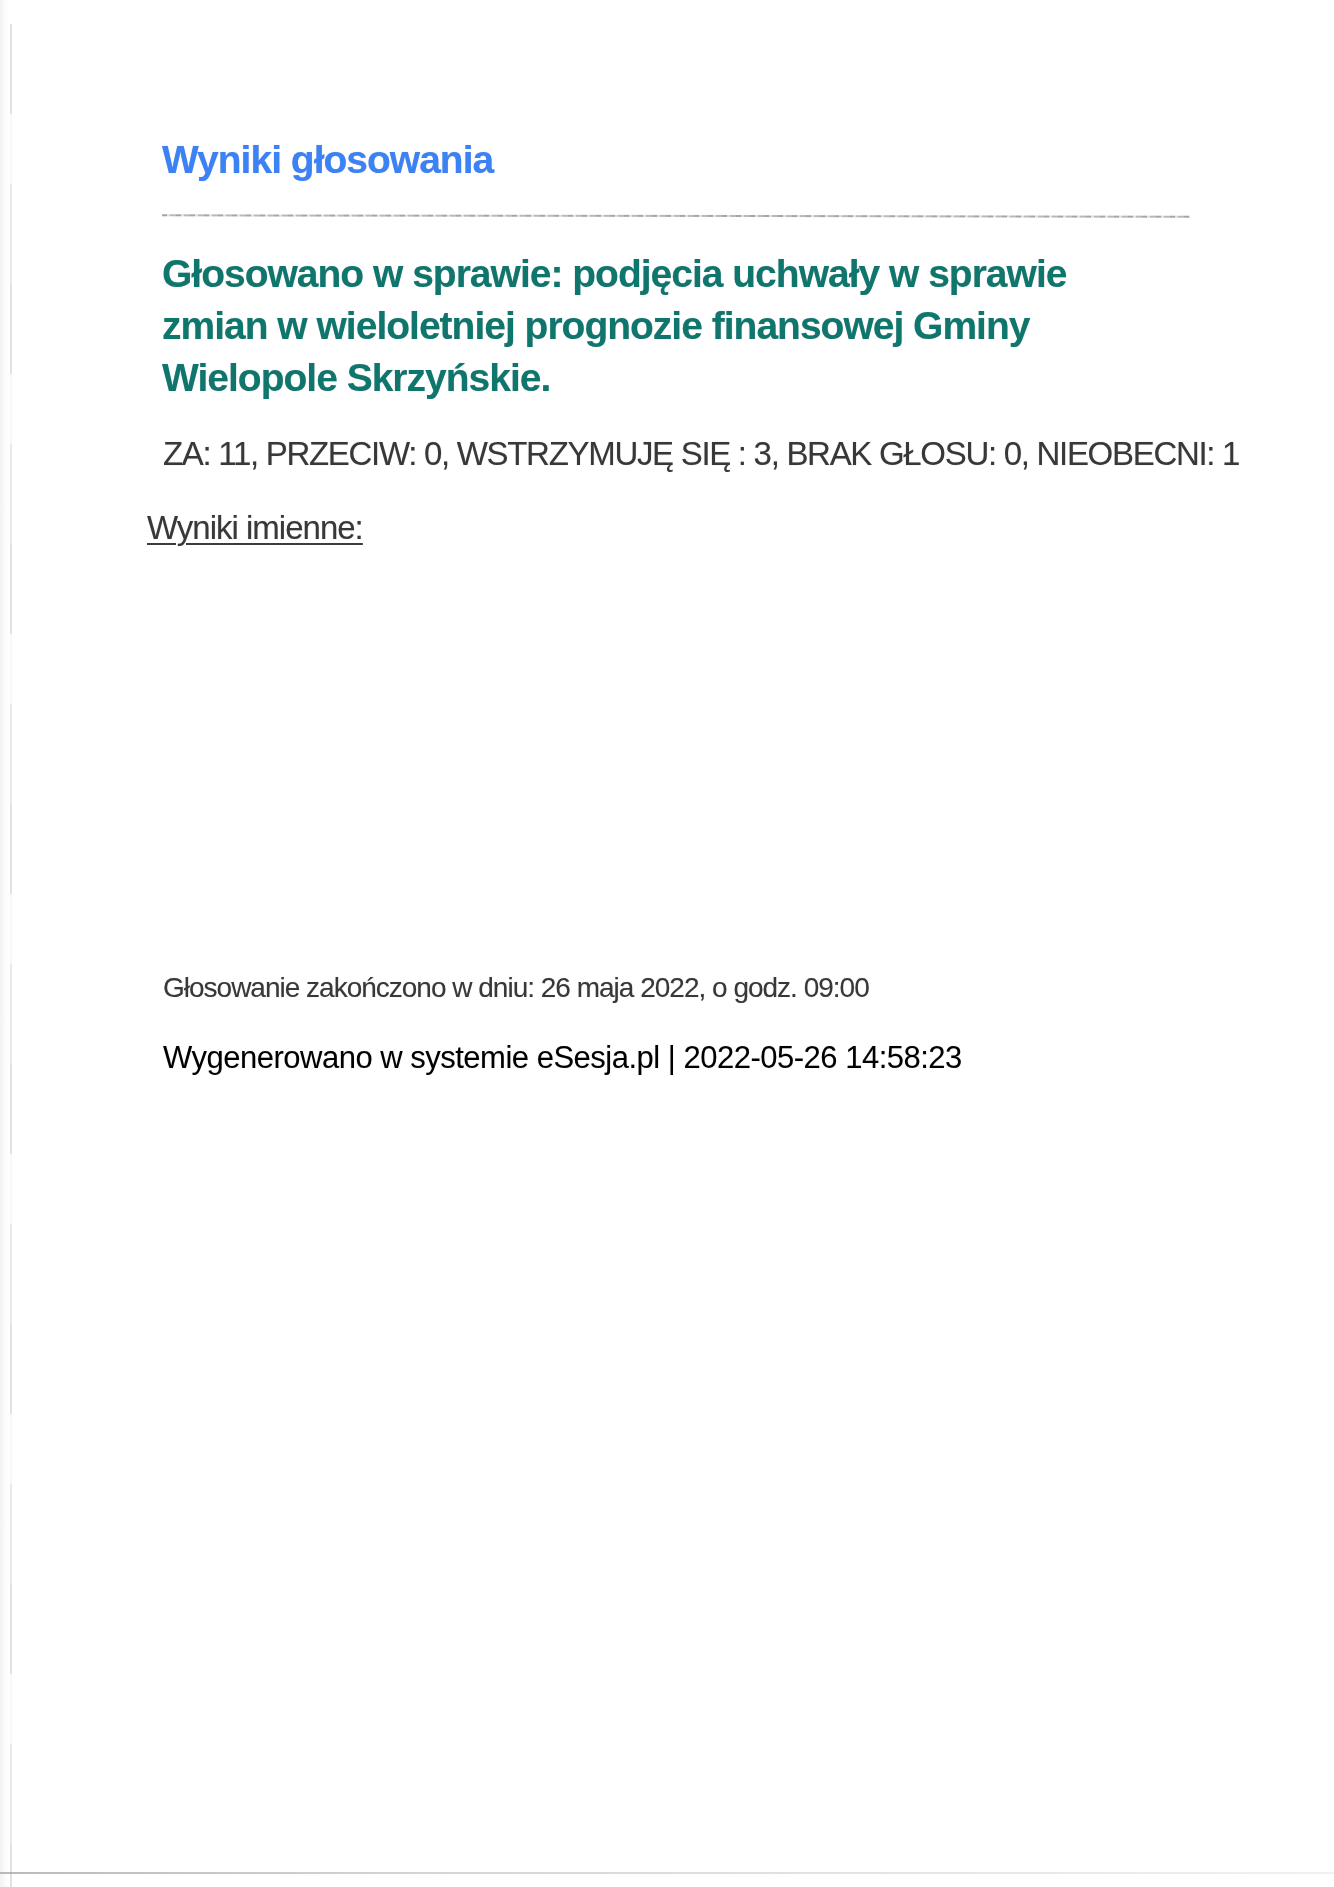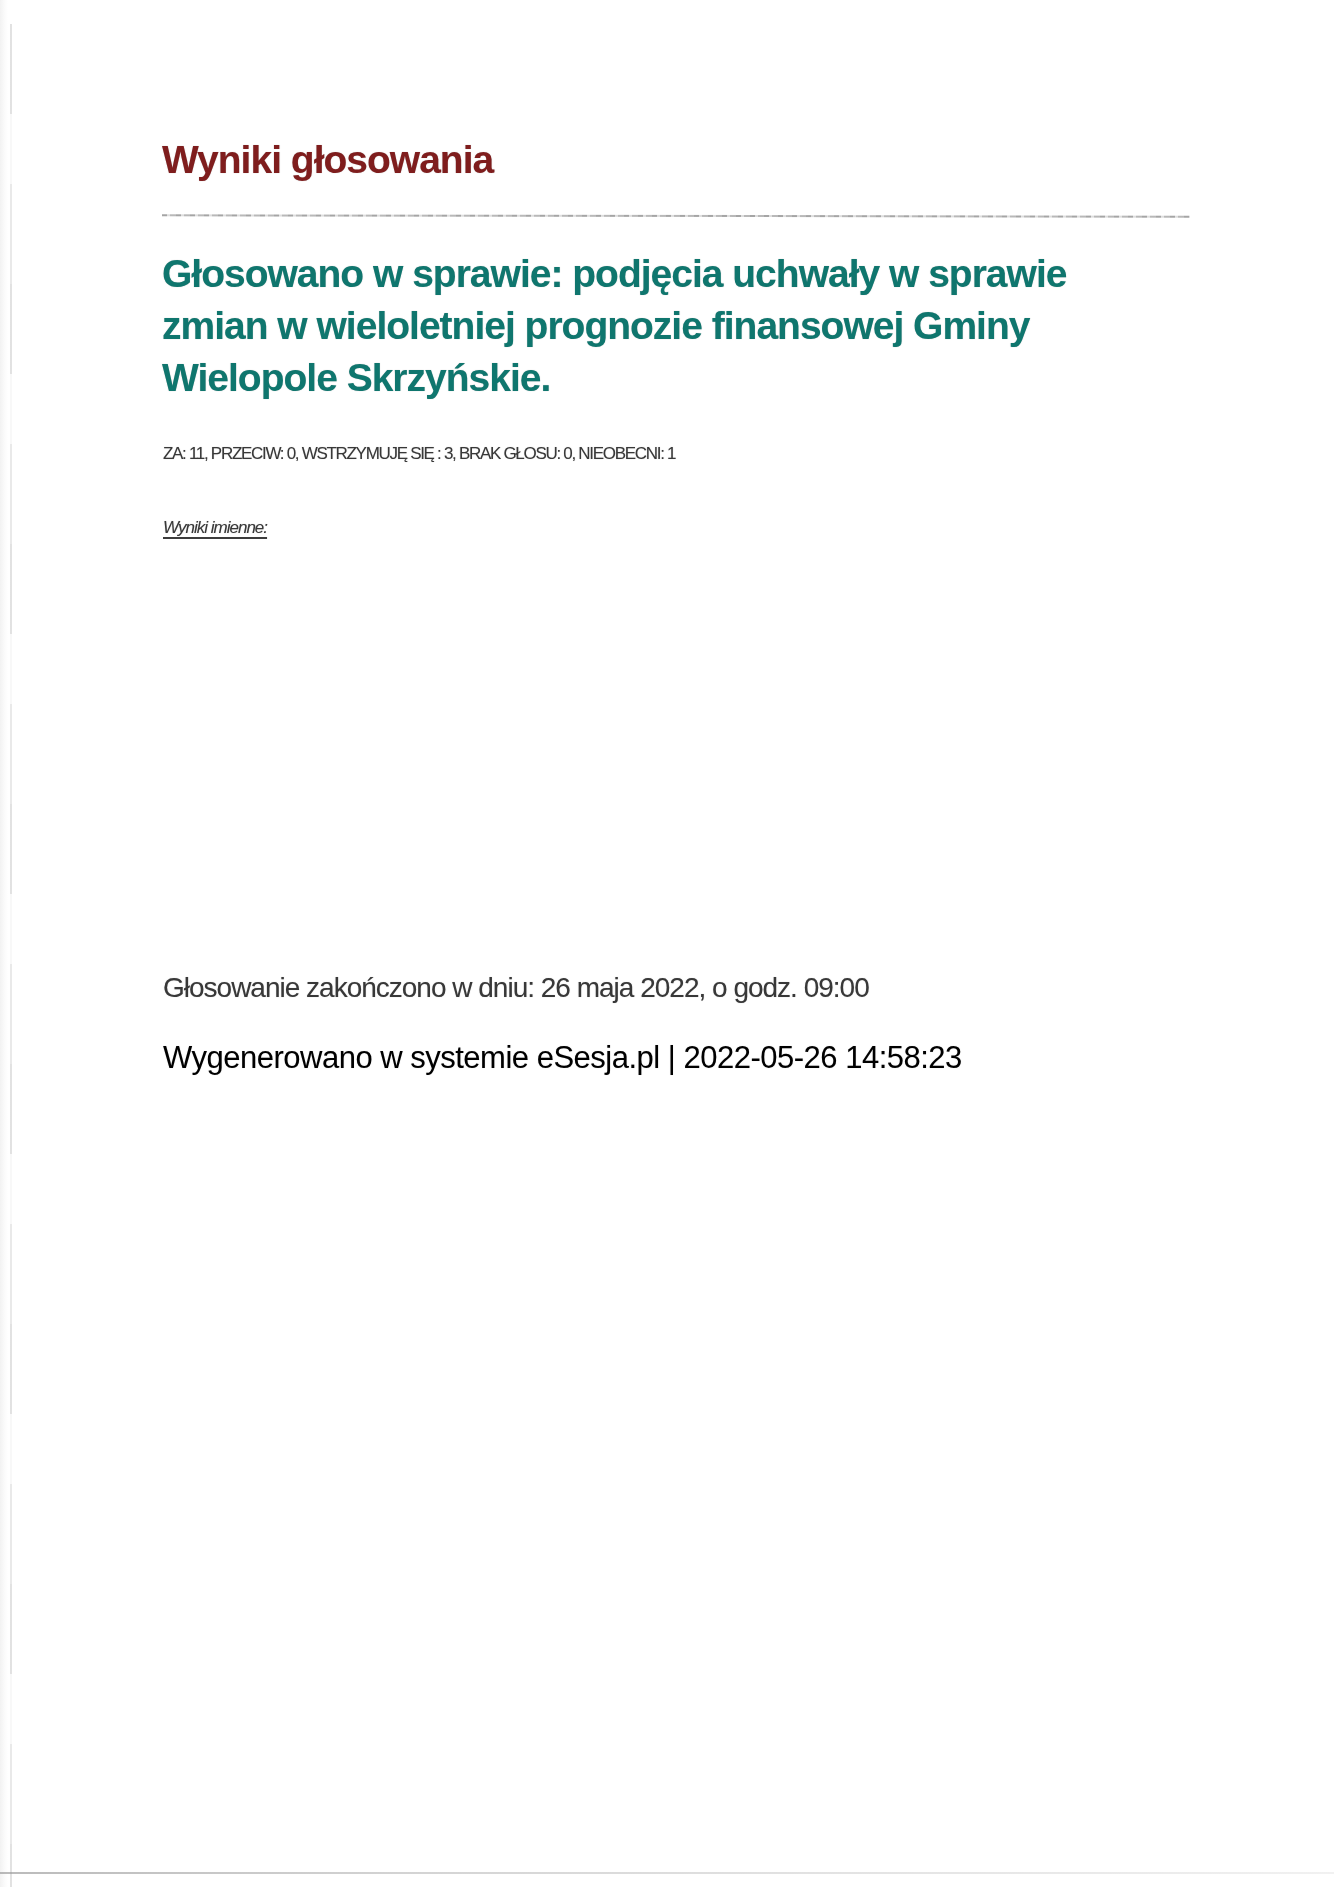--- a/index.html
+++ b/index.html
@@ -50,21 +50,21 @@
   .ink {
     text-shadow: 0 0 1px rgba(70,70,70,0.35);
   }
   .doc-title {
     position: absolute;
     left: 162px; top: 138px;
     margin: 0;
     font-size: 39px;
     font-weight: 700;
     letter-spacing: -1px;
-    color: #7f1d1d;
+    color: #3b82f6;
     white-space: nowrap;
   }
   .divider {
     position: absolute;
     left: 162px; top: 215px;
     width: 1028px; height: 2px;
     opacity: 0.8;
     background: repeating-linear-gradient(90deg,
       rgba(105,105,105,0.75) 0 5px,
       rgba(150,150,150,0.40) 5px 8px,
@@ -75,39 +75,38 @@
     position: absolute;
     left: 162px; top: 248px;
     font-size: 39px;
     font-weight: 700;
     line-height: 52px;
     letter-spacing: -1px;
     color: #0f766e;
   }
   .subject .line { white-space: nowrap; }
   .body-line {
-    font-size: 17px;
+    font-size: 33px;
     line-height: 35px;
     letter-spacing: -1px;
     white-space: nowrap;
     color: #383838;
   }
   .summary {
     position: absolute;
     left: 163px; top: 436px;
     letter-spacing: -1.3px;
   }
   .named-heading {
     position: absolute;
-    left: 163px; top: 510px;
+    left: 147px; top: 510px;
     text-decoration: underline;
     text-decoration-thickness: 2px;
     text-underline-offset: 4px;
     text-decoration-color: #3c3c3c;
-    font-style: italic;
   }
   .group { position: absolute; left: 163px; }
   .group-za          { top: 550px; }
   .group-wstrzymuje  { top: 725px; }
   .group-nieobecni   { top: 835px; }
   .closing {
     position: absolute;
     left: 163px; top: 970px;
     font-size: 28px;
   }

